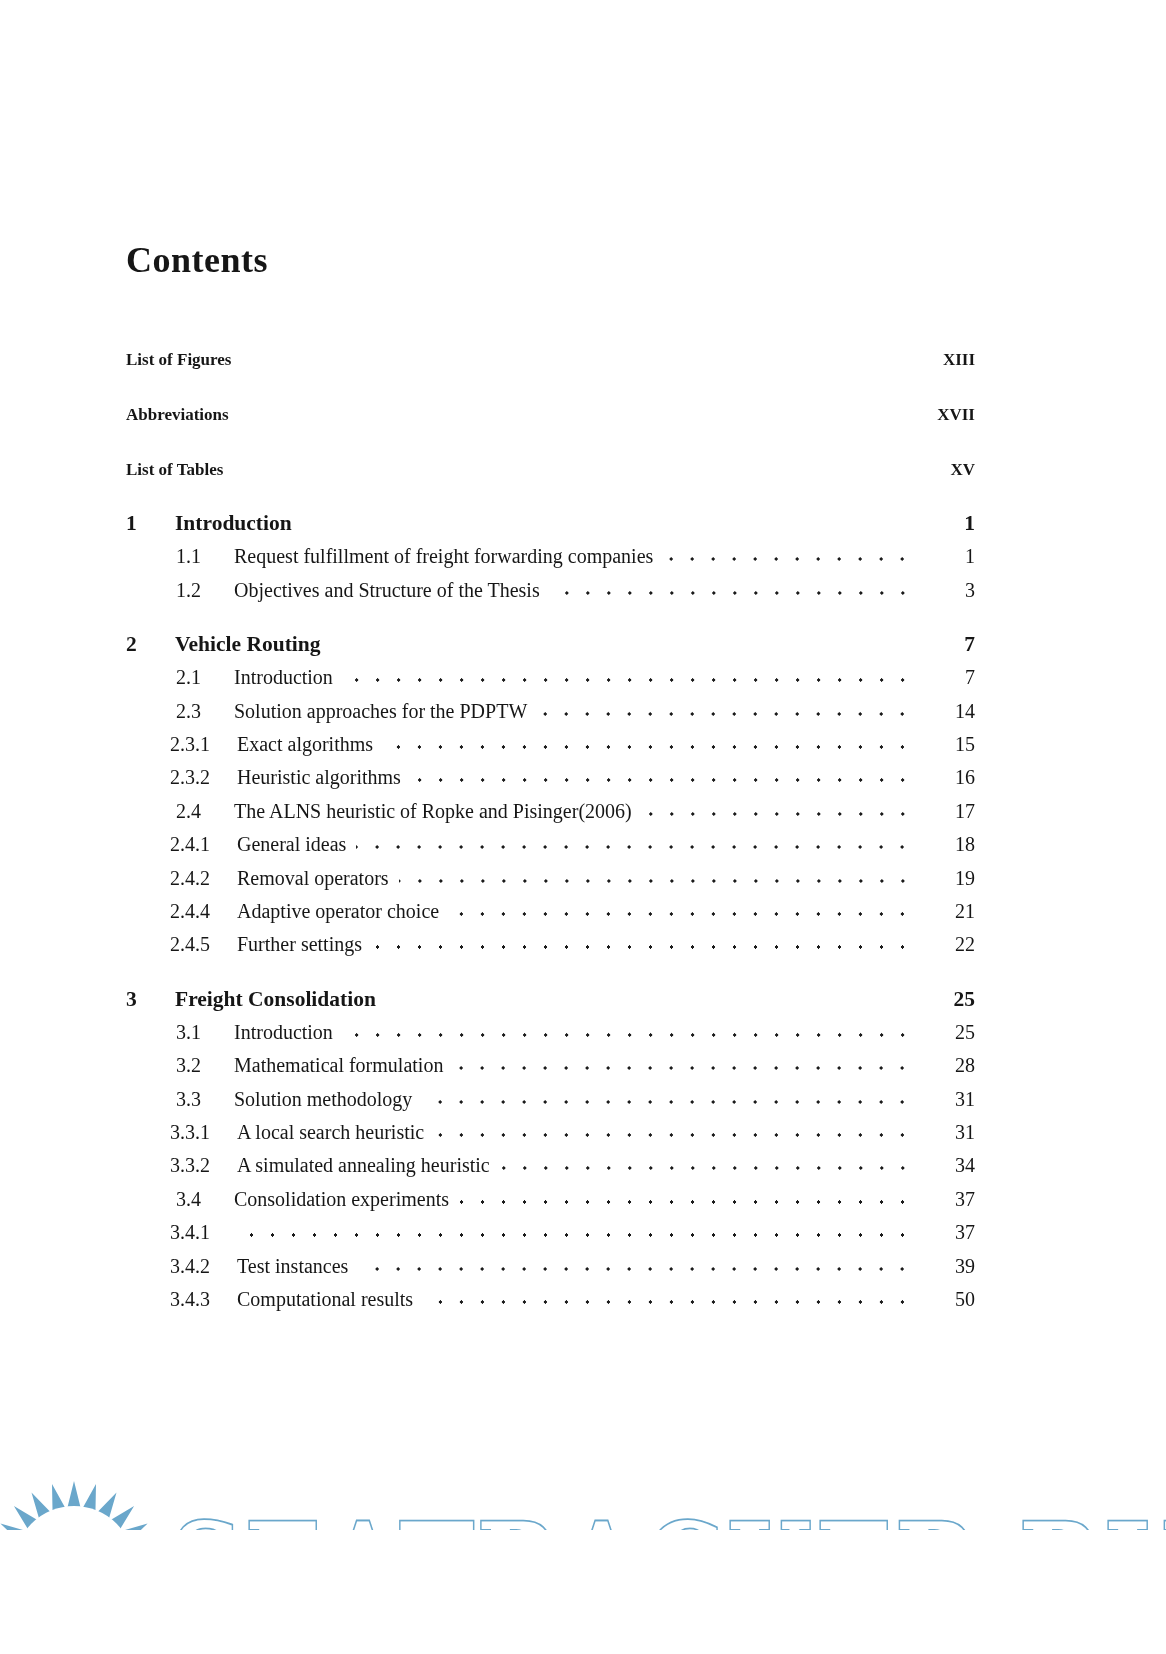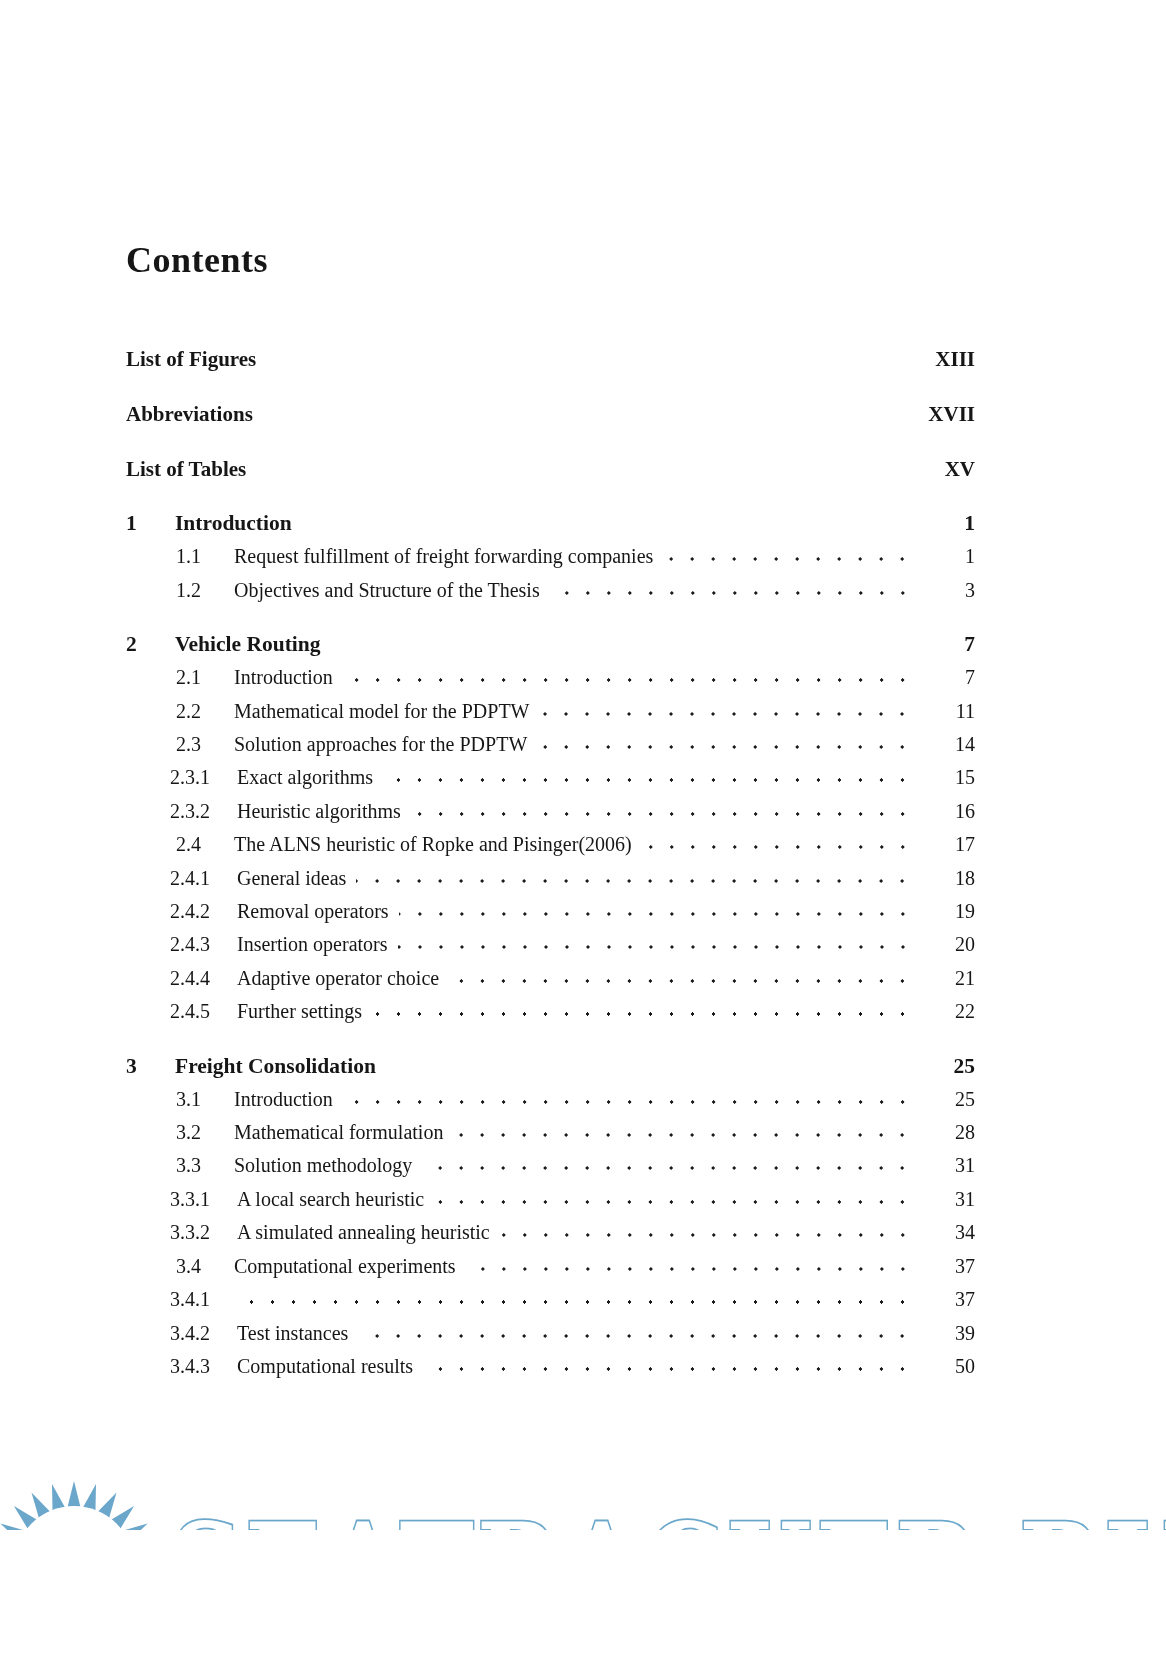--- a/index.html
+++ b/index.html
@@ -25,21 +25,21 @@
     line-height:1.15;
     letter-spacing:0.5px;
   }
   .front-matter{ margin-top:62px; }
   .row{
     display:flex;
     align-items:baseline;
     white-space:nowrap;
   }
   .fm-row{
-    font-size:21px;
+    font-size:17px;
     font-weight:700;
     line-height:33px;
     margin-top:22px;
   }
   .chapter{ margin-top:20px; }
   .chapter-head{
     font-size:21.5px;
     font-weight:700;
     line-height:34px;
   }
@@ -158,26 +158,20 @@
             <span class="spacer"></span>
             <span class="pagenum">7</span>
           </div>
           <div class="row entry level1">
             <span class="num">2.1</span>
             <span class="title-text">Introduction</span>
             <span class="leader"></span>
             <span class="pagenum">7</span>
           </div>
           <div class="row entry level1">
-            <span class="num">2.2</span>
-            <span class="title-text">Mathematical model for the PDPTW</span>
-            <span class="leader"></span>
-            <span class="pagenum">11</span>
-          </div>
-          <div class="row entry level1">
             <span class="num">2.3</span>
             <span class="title-text">Solution approaches for the PDPTW</span>
             <span class="leader"></span>
             <span class="pagenum">14</span>
           </div>
           <div class="row entry level2">
             <span class="num">2.3.1</span>
             <span class="title-text">Exact algorithms</span>
             <span class="leader"></span>
             <span class="pagenum">15</span>
@@ -198,26 +192,20 @@
             <span class="num">2.4.1</span>
             <span class="title-text">General ideas</span>
             <span class="leader"></span>
             <span class="pagenum">18</span>
           </div>
           <div class="row entry level2">
             <span class="num">2.4.2</span>
             <span class="title-text">Removal operators</span>
             <span class="leader"></span>
             <span class="pagenum">19</span>
-          </div>
-          <div class="row entry level2">
-            <span class="num">2.4.3</span>
-            <span class="title-text">Insertion operators</span>
-            <span class="leader"></span>
-            <span class="pagenum">20</span>
           </div>
           <div class="row entry level2">
             <span class="num">2.4.4</span>
             <span class="title-text">Adaptive operator choice</span>
             <span class="leader"></span>
             <span class="pagenum">21</span>
           </div>
           <div class="row entry level2">
             <span class="num">2.4.5</span>
             <span class="title-text">Further settings</span>
@@ -257,21 +245,21 @@
             <span class="pagenum">31</span>
           </div>
           <div class="row entry level2">
             <span class="num">3.3.2</span>
             <span class="title-text">A simulated annealing heuristic</span>
             <span class="leader"></span>
             <span class="pagenum">34</span>
           </div>
           <div class="row entry level1">
             <span class="num">3.4</span>
-            <span class="title-text">Computational experiments</span>
+            <span class="title-text">Consolidation experiments</span>
             <span class="leader"></span>
             <span class="pagenum">37</span>
           </div>
           <div class="row entry level2">
             <span class="num">3.4.1</span>
             <span class="leader"></span>
             <span class="pagenum">37</span>
           </div>
           <div class="row entry level2">
             <span class="num">3.4.2</span>

